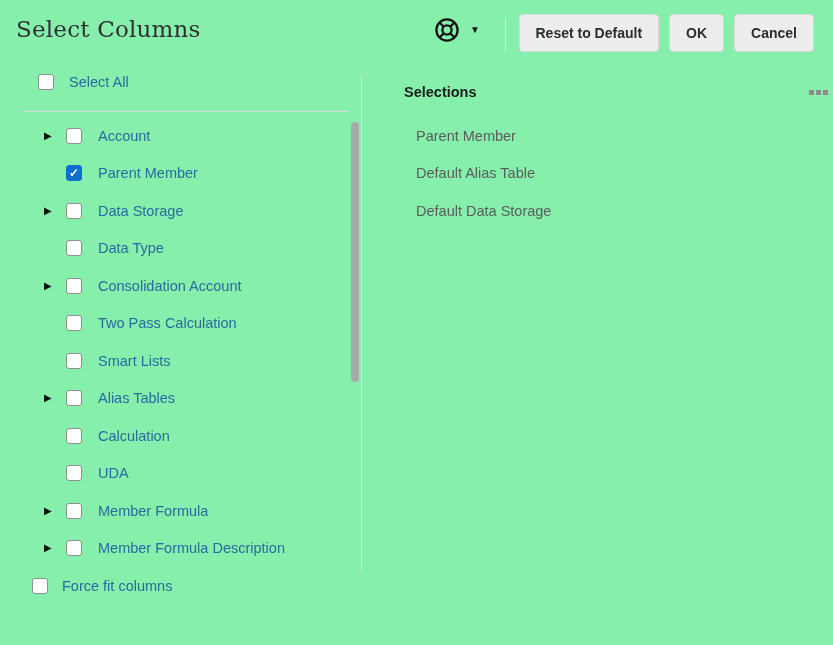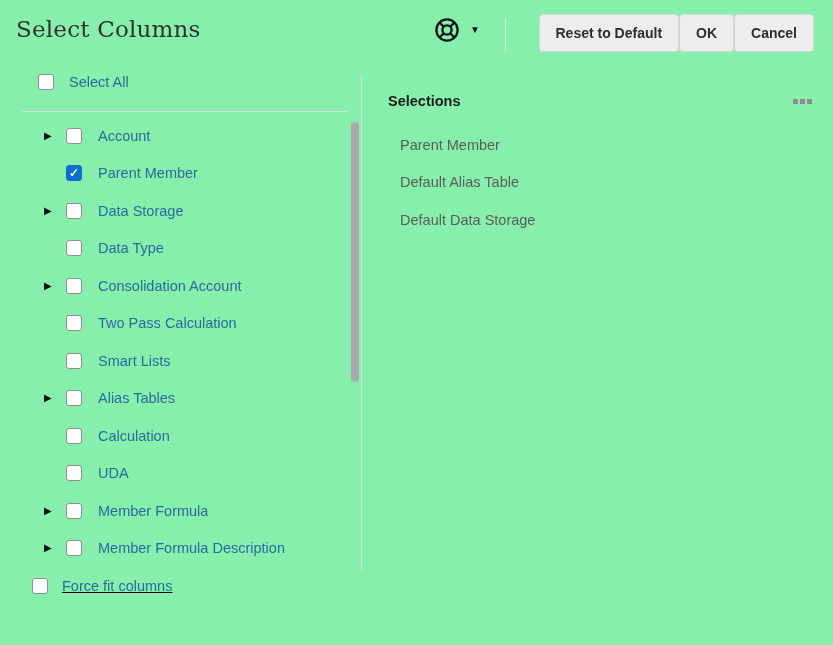--- a/index.html
+++ b/index.html
@@ -10,21 +10,21 @@
   
   .dialog-title {
     position:absolute; left:16px; top:16px;
     font-family:"DejaVu Serif", serif;
     font-size:23px; font-weight:400; color:#303030; letter-spacing:.2px;
   }
   .icon-group { position:absolute; left:433px; top:16px; display:flex; align-items:center; gap:9px; cursor:pointer; }
   .wheel-svg { display:block; }
   .caret-down { font-size:10px; color:#141414; line-height:1; }
   .header-divider { position:absolute; left:505px; top:18px; width:1px; height:34px; background:#e2e2e2; }
-  .btn-row { position:absolute; top:14px; right:19px; display:flex; }
+  .btn-row { position:absolute; top:14px; right:19px; display:flex; gap:10px; }
   .btn {
     height:38px; padding:0 16px; background:#ededed;
     border:1px solid #d7d7d7; border-radius:4px;
     font-family:"Liberation Sans", sans-serif;
     font-size:14px; font-weight:bold; color:#2d2d2d; cursor:pointer;
     display:flex; align-items:center; justify-content:center; white-space:nowrap;
   }
 
   
   .select-all-row { position:absolute; left:26px; top:74px; display:flex; align-items:center; gap:15px;margin-left:12px; }
@@ -39,24 +39,24 @@
     display:flex; align-items:center; justify-content:center;
   }
   .tree-row .cbx { margin-right:16px; }
   .cbx .check { font-size:12px; font-weight:bold; color:#fff; line-height:1; }
   .cbx.checked { background:#0d6fd2; border-color:#0d6fd2; }
   .link-label { font-size:14.5px; color:#2a6a9f; cursor:pointer; white-space:nowrap; }
 
   .vscroll-thumb { position:absolute; left:351px; top:122px; width:8px; height:260px; background:#a9a9a9; border-radius:4px; cursor:pointer; }
   .panel-divider { position:absolute; left:361px; top:75px; width:1px; height:496px; background:#dcdcdc; }
 
-  .force-fit-row { position:absolute; left:32px; top:578px; display:flex; align-items:center; gap:14px;text-decoration:underline; }
+  .force-fit-row { position:absolute; left:32px; top:578px; display:flex; align-items:center; gap:14px; }
 
   
-  .right-panel { position:absolute; left:388px; top:78px; width:426px;margin-top:9px; }
+  .right-panel { position:absolute; left:404px; top:78px; width:426px; }
   .right-header { display:flex; align-items:center; justify-content:space-between; height:28px; }
   .right-title { font-size:14.5px; font-weight:bold; color:#1b1b1b; }
   .more-icon { display:flex; gap:2px; padding:4px 2px; cursor:pointer; }
   .more-icon .dot { width:5px; height:5px; background:#8c8c8c; }
   .sel-list { margin-top:11px; }
   .sel-item { height:37.5px; display:flex; align-items:center; padding-left:12px; font-size:14.5px; color:#5c5c5c; white-space:nowrap; }
 </style>
 </head>
 <body>
 

